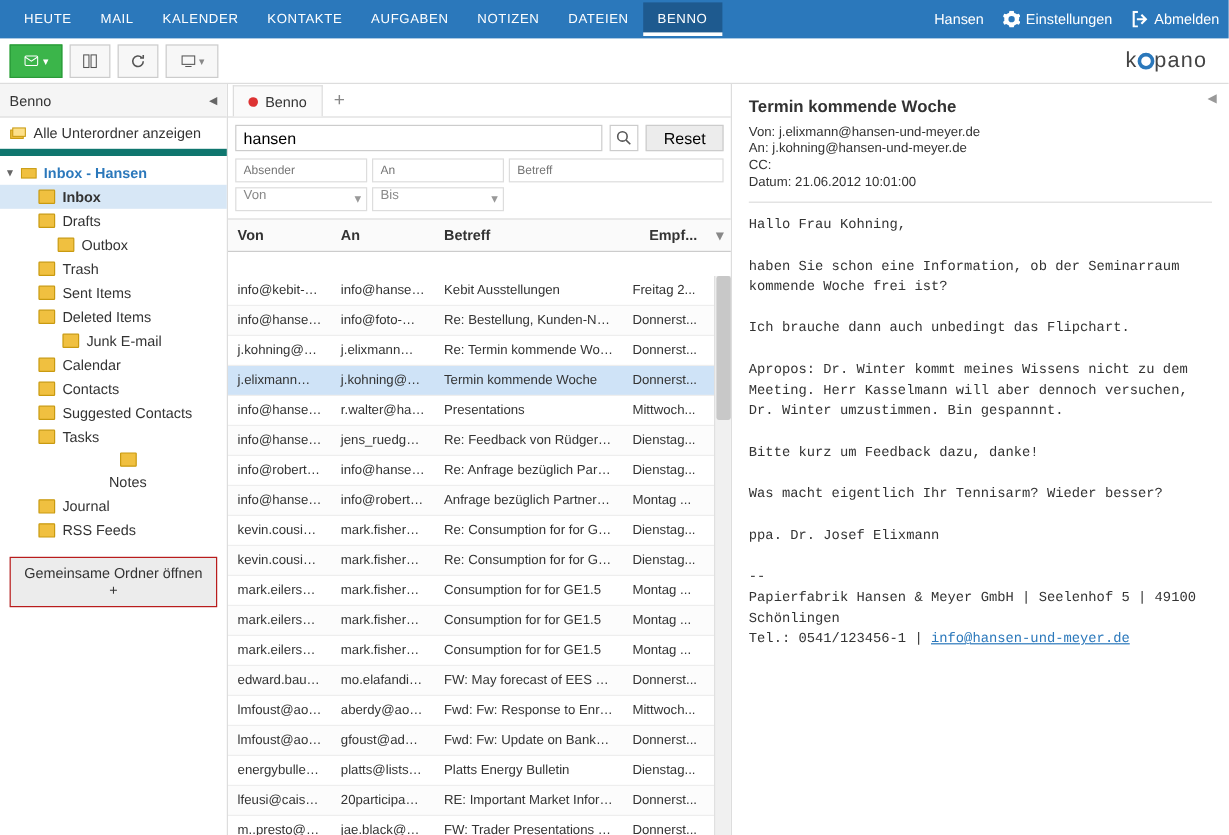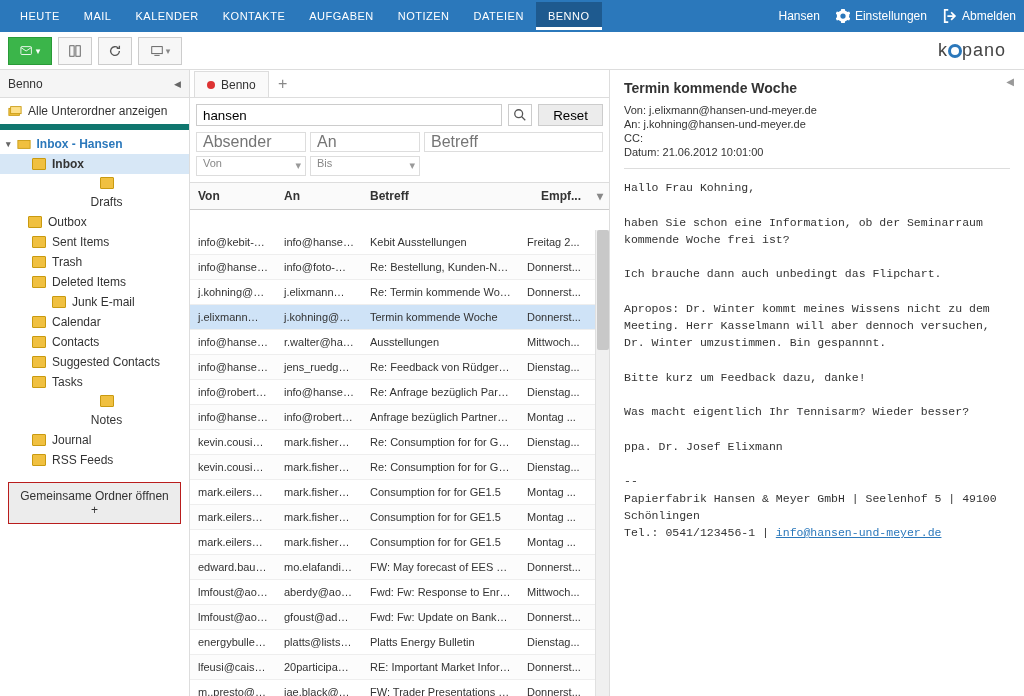--- a/index.html
+++ b/index.html
@@ -42,21 +42,21 @@
   .list-panel { width: 420px; border-right:1px solid #ddd; display:flex; flex-direction:column; }
   .tabs { height: 28px; border-bottom:1px solid #ddd; display:flex; align-items:flex-end; padding-left:4px; gap:2px; }
   .tab { height: 26px; padding: 4px 12px; border:1px solid #ddd; border-bottom:none; background:#fafafa; display:flex; align-items:center; gap:6px; cursor:pointer; }
   .tab .dot { width:8px;height:8px;background:#d33;border-radius:50%; }
   .tab-add { width:24px; justify-content:center; background:transparent; border:none; font-size:16px; color:#888; }
   .searchrow { padding:6px; display:flex; gap:6px; align-items:center; }
   .searchrow input { flex:1; height:22px; padding:2px 6px; border:1px solid #ccc; }
   .searchrow .search-btn { width:24px; height:22px; border:1px solid #ccc; background:#fff; display:flex; align-items:center; justify-content:center; cursor:pointer; }
   .reset-btn { height:22px; padding:0 14px; background:#ececec; border:1px solid #ccc; cursor:pointer; }
   .filterrow { padding:0 6px 4px; display:flex; gap:4px; }
-  .filterrow input { height:20px; padding:2px 6px; border:1px solid #ddd; font-size:16px; color:#888; min-width:0; }
+  .filterrow input { height:20px; padding:2px 6px; border:1px solid #ddd; font-size:10px; color:#888; min-width:0; }
   .filterrow .f1 { width:110px; } .filterrow .f2 { width:110px; } .filterrow .f3 { flex:1; }
   .daterow { padding:0 6px 6px; display:flex; gap:4px; }
   .daterow .sel { width:110px; height:20px; border:1px solid #ddd; font-size:11px; color:#888; padding:0 6px; position:relative; }
   .daterow .sel::after { content:"▾"; position:absolute; right:4px; top:2px; color:#999; }
   
   .grid-header { display:flex; border-top:1px solid #ddd; border-bottom:1px solid #ccc; background:#fafafa; font-weight:bold; }
   .grid-header div, .grid-row div { padding:6px 8px; overflow:hidden; text-overflow:ellipsis; white-space:nowrap; }
   .col-von { width:86px; } .col-an { width:86px; } .col-betreff { flex:1; } .col-date { width:76px; position:relative; }
   .grid-header .col-date::after { content:"▾"; position:absolute; right:6px; color:#888; }
   .grid-body { flex:1; overflow-y:auto; }
@@ -162,35 +162,35 @@
         <svg class="icon-svg" viewBox="0 0 16 16" fill="#f0c040" stroke="#c99a10">
             <rect x="1" y="4" width="14" height="9"></rect>
           </svg>
         <span>Inbox - Hansen</span>
       </div>
       <div id="tree-folders">
           <div class="tree-item active" style="padding-left: 32px;">
             <span class="icon folder-icon"></span>
             <span>Inbox</span>
           </div>
-          <div class="tree-item" style="padding-left: 32px; flex-direction: column;">
+          <div class="tree-item" style="padding-left: 32px;">
             <span class="icon folder-icon"></span>
             <span>Drafts</span>
           </div>
-          <div class="tree-item" style="padding-left: 28px;">
+          <div class="tree-item" style="padding-left: 48px;">
             <span class="icon folder-icon"></span>
             <span>Outbox</span>
           </div>
           <div class="tree-item" style="padding-left: 32px;">
             <span class="icon folder-icon"></span>
+            <span>Trash</span>
+          </div>
+          <div class="tree-item" style="padding-left: 32px;">
+            <span class="icon folder-icon"></span>
             <span>Sent Items</span>
-          </div>
-          <div class="tree-item" style="padding-left: 32px;">
-            <span class="icon folder-icon"></span>
-            <span>Trash</span>
           </div>
           <div class="tree-item" style="padding-left: 32px;">
             <span class="icon folder-icon"></span>
             <span>Deleted Items</span>
           </div>
           <div class="tree-item" style="padding-left: 52px;">
             <span class="icon folder-icon"></span>
             <span>Junk E-mail</span>
           </div>
           <div class="tree-item" style="padding-left: 32px;">
@@ -283,21 +283,21 @@
             </div>
             <div class="grid-row selected">
               <div class="col-von">j.elixmann@h...</div>
               <div class="col-an">j.kohning@ha...</div>
               <div class="col-betreff">Termin kommende Woche</div>
               <div class="col-date">Donnerst...</div>
             </div>
             <div class="grid-row">
               <div class="col-von">info@hansen-...</div>
               <div class="col-an">r.walter@hans...</div>
-              <div class="col-betreff">Ausstellungen</div>
+              <div class="col-betreff">Presentations</div>
               <div class="col-date">Mittwoch...</div>
             </div>
             <div class="grid-row">
               <div class="col-von">info@hansen-...</div>
               <div class="col-an">jens_ruedger...</div>
               <div class="col-betreff">Re: Feedback von Rüdger Druck</div>
               <div class="col-date">Dienstag...</div>
             </div>
             <div class="grid-row">
               <div class="col-von">info@robert-dr...</div>

